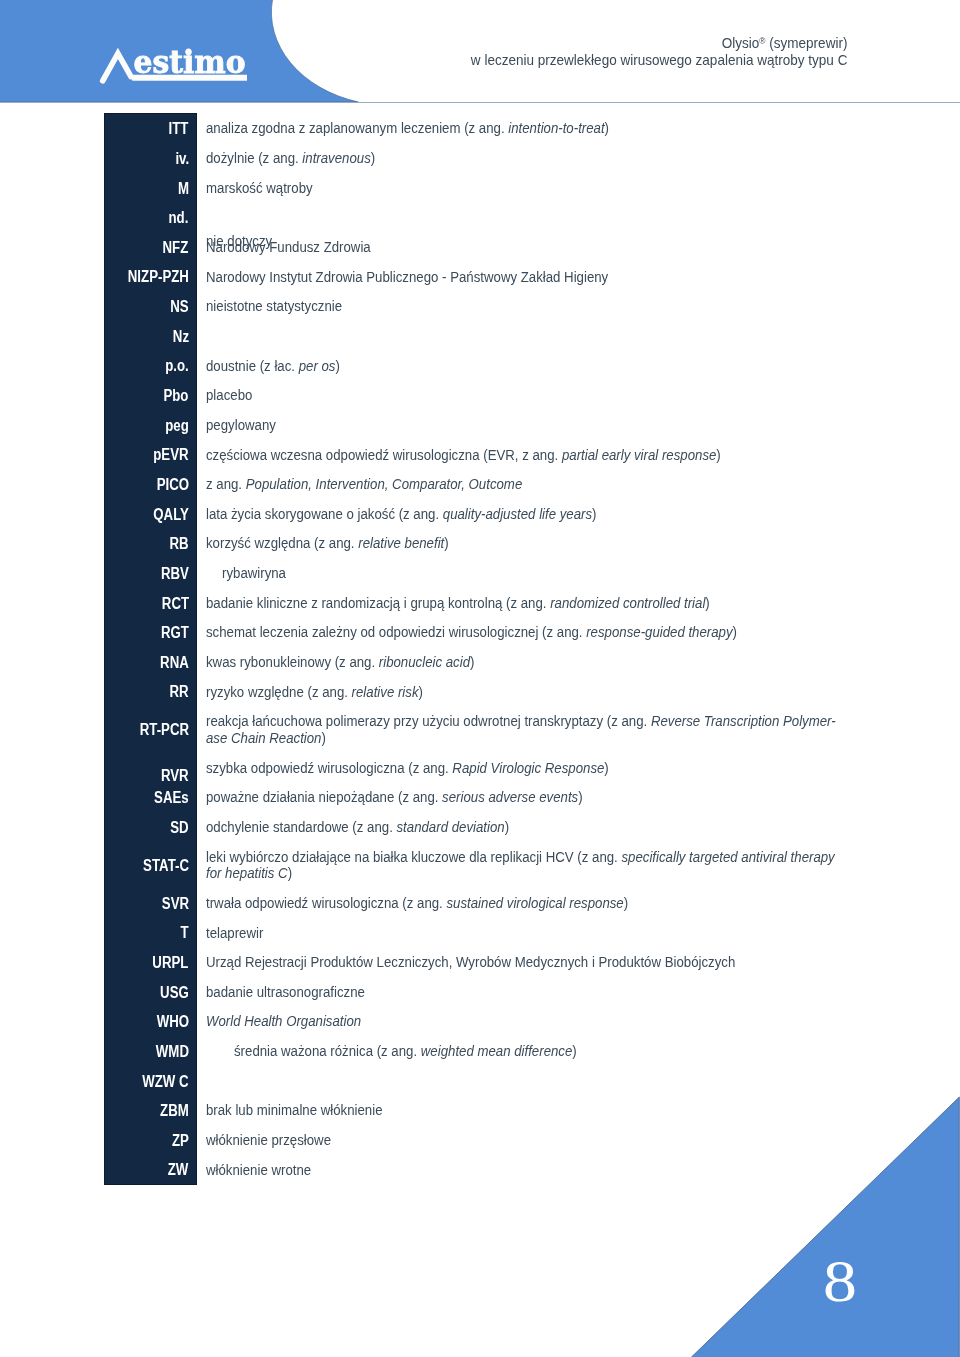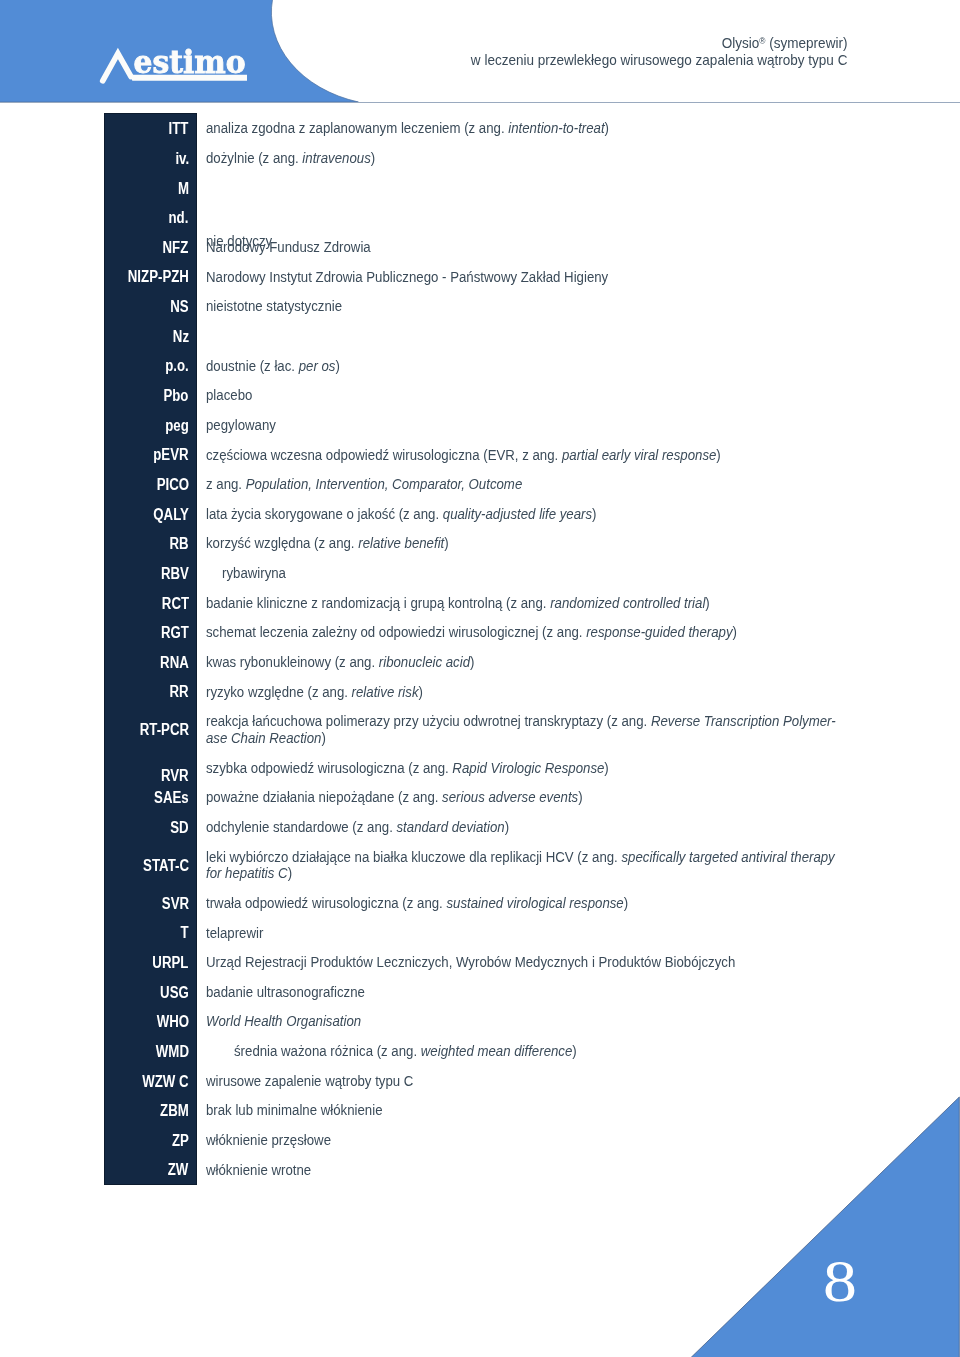--- a/index.html
+++ b/index.html
@@ -71,20 +71,25 @@
         <div class="row" style="top: 29.64px; height: 29.64px;">
           <div class="abbr" style="top: 7.27px; line-height: 16.7px;"><span class="akey">iv.</span></div>
           <div class="desc" style="top: 6.47px;">
             <div class="dsq">
               <div class="dln"><span>dożylnie (z ang. </span><i>intravenous</i><span>)</span></div>
             </div>
           </div>
         </div>
         <div class="row" style="top: 59.28px; height: 29.64px;">
           <div class="abbr" style="top: 7.27px; line-height: 16.7px;"><span class="akey">M</span></div>
+          <div class="desc" style="top: 6.47px;">
+            <div class="dsq">
+              <div class="dln"><span>marskość wątroby</span></div>
+            </div>
+          </div>
         </div>
         <div class="row" style="top: 88.92px; height: 29.64px;">
           <div class="abbr" style="top: 7.27px; line-height: 16.7px;"><span class="akey">nd.</span></div>
           <div class="desc" style="top: 6.47px; margin-top: 24px;">
             <div class="dsq">
               <div class="dln"><span>nie dotyczy</span></div>
             </div>
           </div>
         </div>
         <div class="row" style="top: 118.56px; height: 29.64px; padding-left: 12px;">
@@ -295,25 +300,20 @@
         <div class="row" style="top: 922.6px; height: 29.64px;">
           <div class="abbr" style="top: 7.27px; line-height: 16.7px;"><span class="akey">WMD</span></div>
           <div class="desc" style="top: 6.47px; margin-left: 28px;">
             <div class="dsq">
               <div class="dln"><span>średnia ważona różnica (z ang. </span><i>weighted mean difference</i><span>)</span></div>
             </div>
           </div>
         </div>
         <div class="row" style="top: 952.24px; height: 29.64px;">
           <div class="abbr" style="top: 7.27px; line-height: 16.7px;"><span class="akey">WZW C</span></div>
-          <div class="desc" style="top: 6.47px;">
-            <div class="dsq">
-              <div class="dln"><span>wirusowe zapalenie wątroby typu C</span></div>
-            </div>
-          </div>
         </div>
         <div class="row" style="top: 981.88px; height: 29.64px;">
           <div class="abbr" style="top: 7.27px; line-height: 16.7px;"><span class="akey">ZBM</span></div>
           <div class="desc" style="top: 6.47px;">
             <div class="dsq">
               <div class="dln"><span>brak lub minimalne włóknienie</span></div>
             </div>
           </div>
         </div>
         <div class="row" style="top: 1011.52px; height: 29.64px;">

